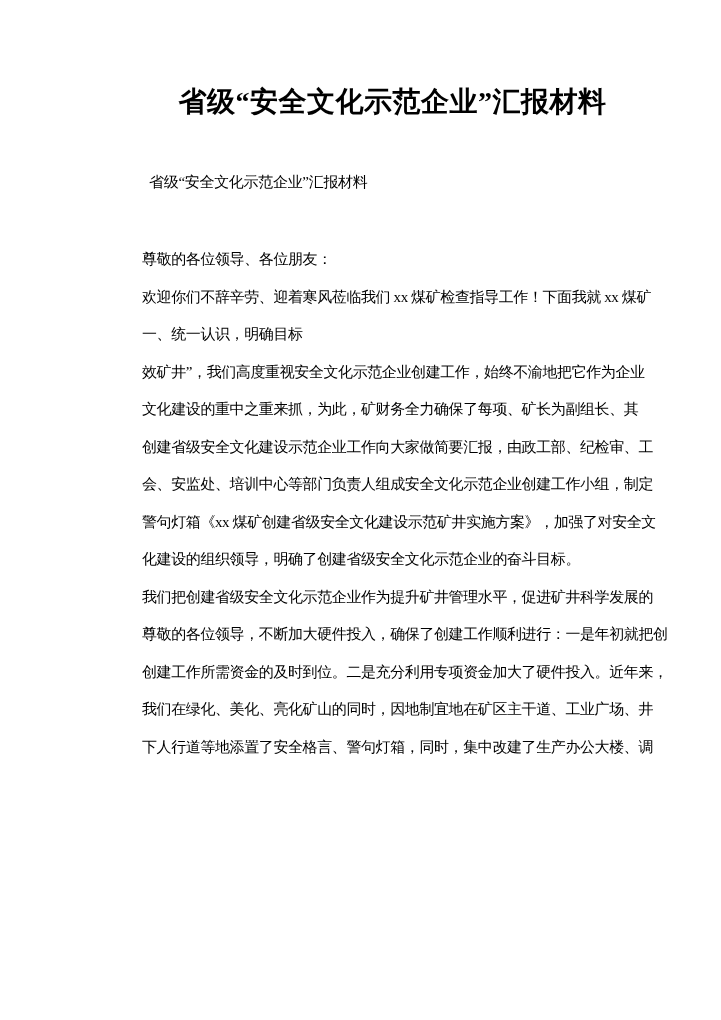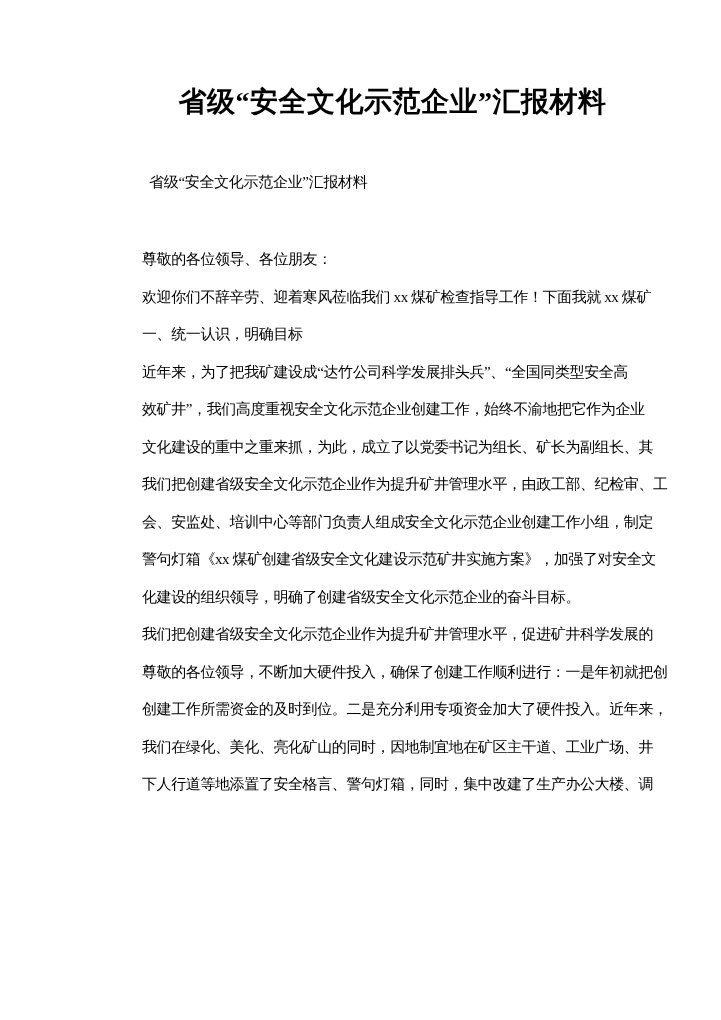--- a/index.html
+++ b/index.html
@@ -66,24 +66,23 @@
       <div class="paragraph">
         <div class="line">尊敬的各位领导、各位朋友：</div>
       </div>
       <div class="paragraph">
         <div class="line">欢迎你们不辞辛劳、迎着寒风莅临我们 xx 煤矿检查指导工作！下面我就 xx 煤矿</div>
       </div>
       <div class="paragraph">
         <div class="line">一、统一认识，明确目标</div>
       </div>
       <div class="paragraph">
-        <div class="line">近年来，为了把我矿建设成“达竹公司科学发展排头兵”、“全国同类型安全高</div>
         <div class="line">效矿井”，我们高度重视安全文化示范企业创建工作，始终不渝地把它作为企业</div>
-        <div class="line">文化建设的重中之重来抓，为此，成立了以党委书记为组长、矿长为副组长、其</div>
-        <div class="line">我们把创建省级安全文化示范企业作为提升矿井管理水平，由政工部、纪检审、工</div>
+        <div class="line">文化建设的重中之重来抓，为此，矿财务全力确保了每项、矿长为副组长、其</div>
+        <div class="line">创建省级安全文化建设示范企业工作向大家做简要汇报，由政工部、纪检审、工</div>
         <div class="line">会、安监处、培训中心等部门负责人组成安全文化示范企业创建工作小组，制定</div>
         <div class="line">警句灯箱《xx 煤矿创建省级安全文化建设示范矿井实施方案》，加强了对安全文</div>
         <div class="line">化建设的组织领导，明确了创建省级安全文化示范企业的奋斗目标。</div>
       </div>
       <div class="paragraph">
         <div class="line">我们把创建省级安全文化示范企业作为提升矿井管理水平，促进矿井科学发展的</div>
         <div class="line">尊敬的各位领导，不断加大硬件投入，确保了创建工作顺利进行：一是年初就把创</div>
         <div class="line">创建工作所需资金的及时到位。二是充分利用专项资金加大了硬件投入。近年来，</div>
         <div class="line">我们在绿化、美化、亮化矿山的同时，因地制宜地在矿区主干道、工业广场、井</div>
         <div class="line">下人行道等地添置了安全格言、警句灯箱，同时，集中改建了生产办公大楼、调</div>

